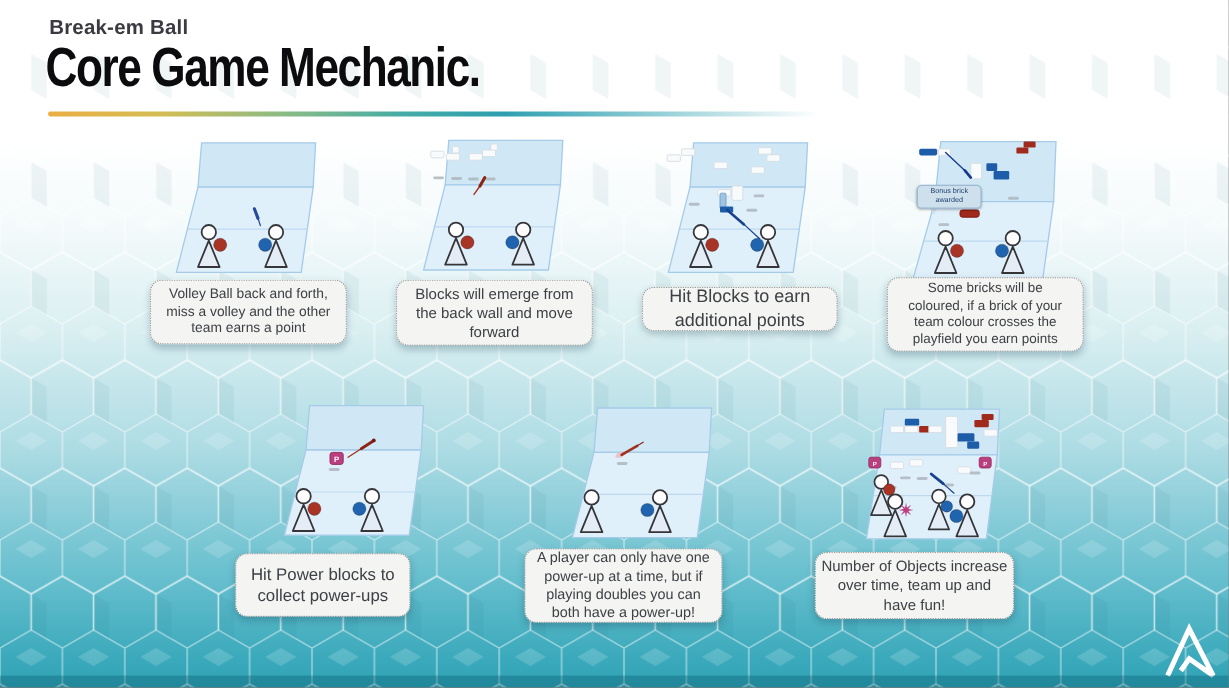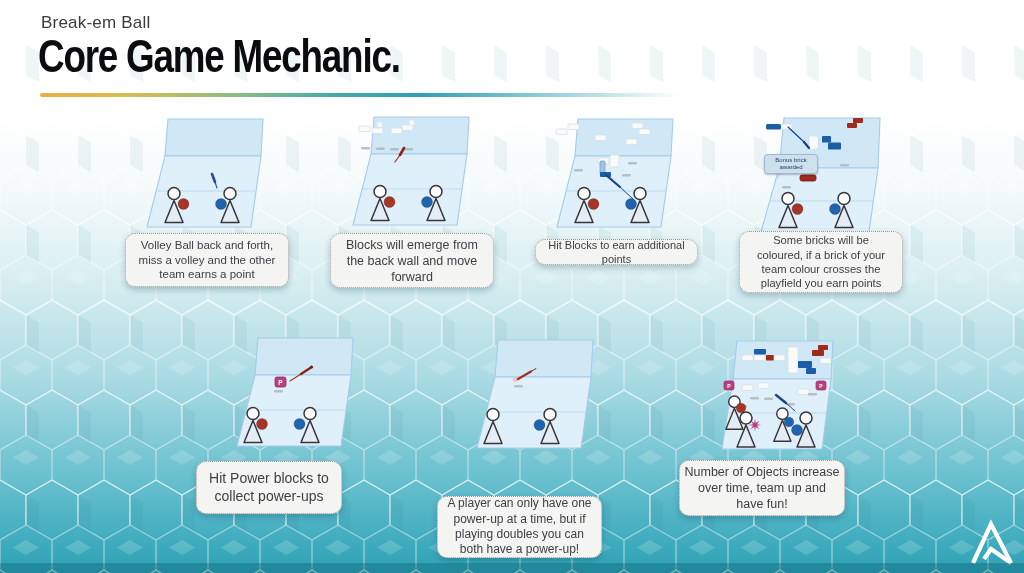--- a/index.html
+++ b/index.html
@@ -3,38 +3,38 @@
 <meta charset="utf-8">
 <style>
   html,body{margin:0;padding:0;background:#777;}
   .slide{
     position:relative;width:1024px;height:573px;overflow:hidden;
     font-family:"Liberation Sans",sans-serif;
     background:linear-gradient(180deg,#ffffff 0%,#ffffff 20%,#f4fafb 33%,#dcf0f2 47%,#aedce4 65%,#67bfce 84%,#3aa9bb 96%,#2fa1b4 100%);
   }
   .hexes{position:absolute;left:0;top:0;}
   .bottom-bar{position:absolute;left:0;bottom:0;width:1024px;height:10px;background:rgba(8,98,114,0.38);}
-  .kicker{position:absolute;left:41px;top:13px;font-size:17px;font-weight:400;color:#3a3a41;letter-spacing:.2px;}
+  .kicker{position:absolute;left:41px;top:13px;font-size:17px;font-weight:700;color:#3a3a41;letter-spacing:.2px;}
   .title{
     position:absolute;left:38px;top:31px;font-size:46px;font-weight:900;color:#0c0c0e;
     letter-spacing:-1.5px;white-space:nowrap;transform:scaleX(.8);transform-origin:0 0;line-height:1.1;
   }
   .rule{position:absolute;left:40px;top:93px;width:655px;height:3.5px;border-radius:2px;
     background:linear-gradient(90deg,#ecae43 0%,#d4bd52 14%,#8bbb85 30%,#45aca6 45%,#2d9fb0 58%,rgba(45,159,176,0) 98%);}
   .cap{
     position:absolute;display:flex;align-items:center;justify-content:center;text-align:center;
     background:#f4f4f2;border:1.4px dotted #9a9a9a;border-radius:10px;color:#3d4045;
     box-shadow:0 3px 6px rgba(25,70,90,.28);box-sizing:border-box;line-height:1.28;padding:3px 7px;
   }
   .cap1{left:125px;top:233px;width:164px;height:54px;font-size:11.5px;}
   .cap2{left:330px;top:233px;width:164px;height:55px;font-size:12.5px;}
-  .cap3{left:535px;top:239px;width:163px;height:26px;font-size:11px;}
+  .cap3{left:535px;top:239px;width:163px;height:37px;font-size:15px;}
   .cap4{left:739px;top:231px;width:164px;height:62px;font-size:11.2px;padding:2px 15px;}
   .cap5{left:196px;top:461px;width:146px;height:53px;font-size:14px;}
-  .cap6{left:437px;top:457px;width:165px;height:62px;font-size:12px;padding:2px 4px;margin-top:39px;}
+  .cap6{left:437px;top:457px;width:165px;height:62px;font-size:12px;padding:2px 4px;}
   .cap7{left:679px;top:460px;width:166px;height:56px;font-size:12.5px;padding:12px 4px;}
   .field{position:absolute;}
   .pf-wall{fill:#d0e8f6;stroke:#a5cbe9;stroke-width:1.1;}
   .pf-floor{fill:#e0f0fa;stroke:#a5cbe9;stroke-width:1.1;}
   .pf-line{stroke:#bcd9ef;stroke-width:1;}
   .tooltip{
     position:absolute;left:764px;top:154px;width:48px;background:#cfe0ed;border:1px solid #9db9d4;
     border-radius:4px;color:#1d3f6e;font-size:6px;line-height:7px;text-align:center;padding:2px 2px;
     box-shadow:0 1px 2px rgba(0,0,0,.25);z-index:5;
   }

